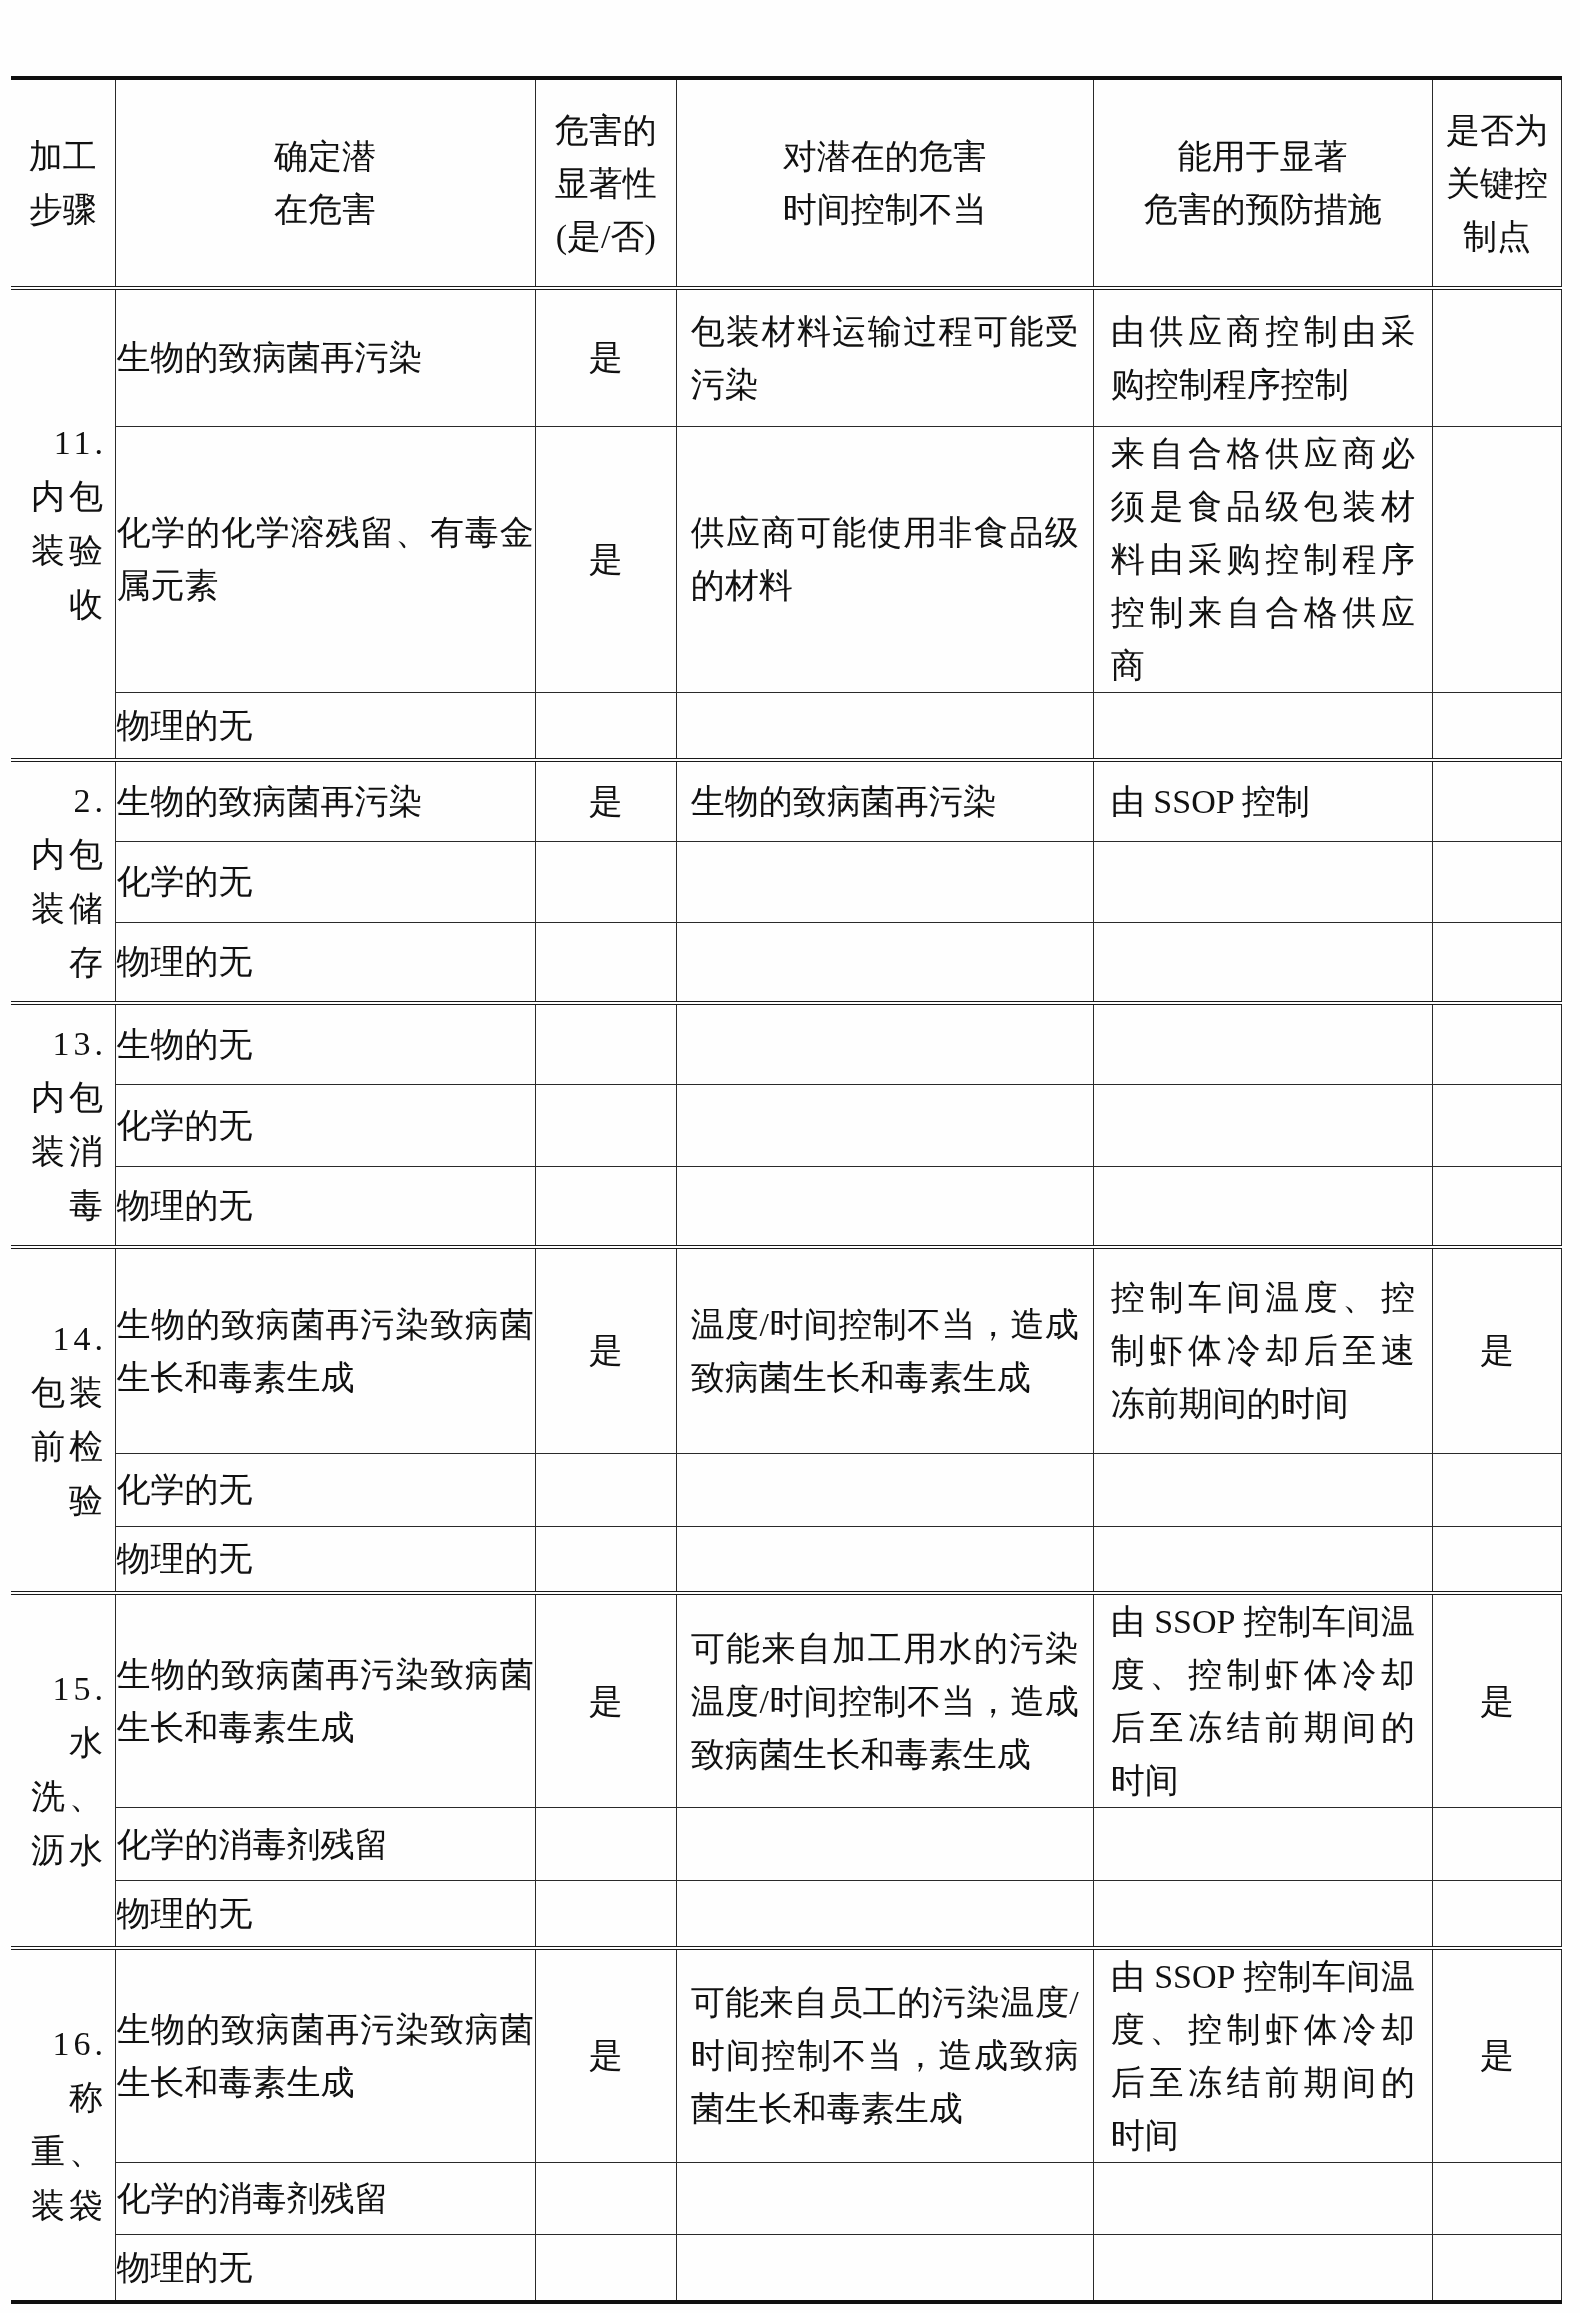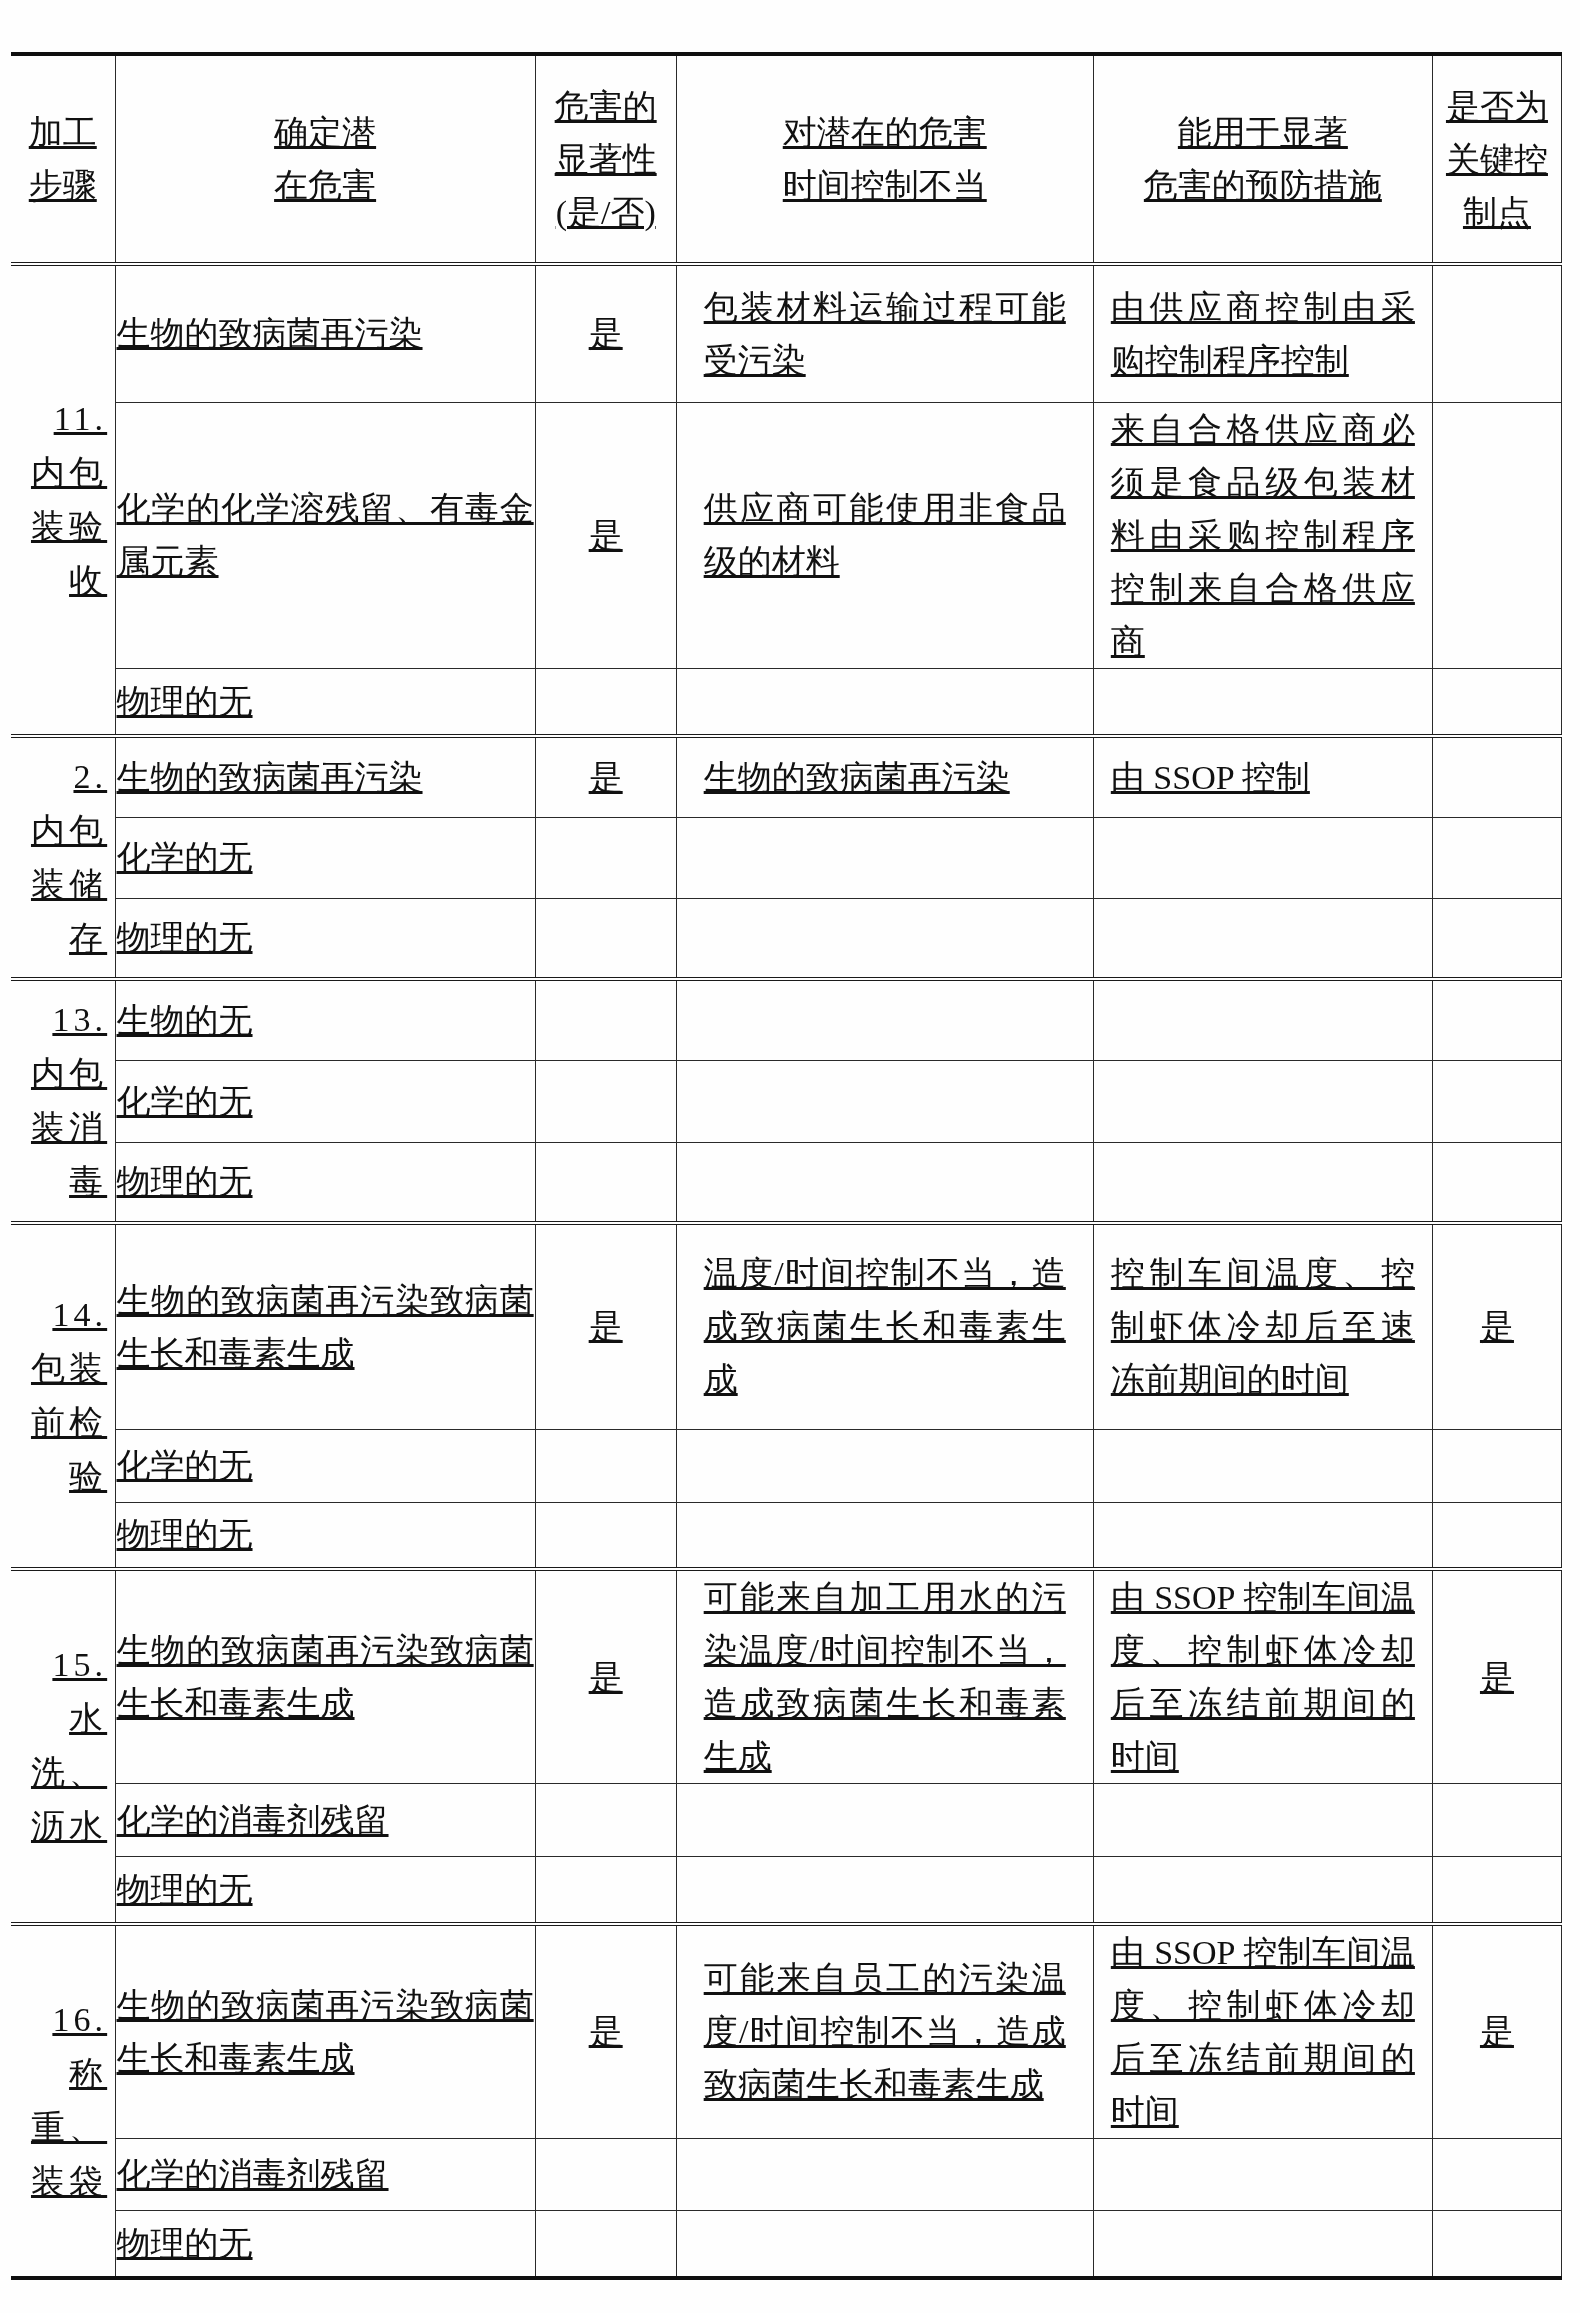--- a/index.html
+++ b/index.html
@@ -11,29 +11,28 @@
     position: relative;
     width: 1581px;
     height: 2314px;
     background: #fefefe;
     font-family: "Liberation Serif", "DejaVu Serif", serif;
     color: #111111;
   }
   table.haccp {
     position: absolute;
     left: 11px;
-    top: 52px;
+    top: 76px;
     width: 1551px;
     border-collapse: collapse;
     table-layout: fixed;
     border-top: 4.6px solid #0f0f0f;
     border-bottom: 4.6px solid #0f0f0f;
     border-right: 1.8px solid #222222;
     border-left: 0;
-    text-decoration: underline;
   }
   th, td {
     border: 1.8px solid #2a2a2a;
     font-size: 34px;
     line-height: 53px;
     font-weight: normal;
     vertical-align: middle;
     overflow: hidden;
     box-sizing: border-box;
   }
@@ -54,21 +53,21 @@
   }
   td.c-hazard {
     text-align: justify;
     text-justify: inter-character;
     padding: 0 1px;
   }
   td.c-sig, td.c-ccp { text-align: center; padding: 0 3.7px; }
   td.c-just {
     text-align: justify;
     text-justify: inter-character;
-    padding: 0 27px;
+    padding: 0 14px;
   }
   td.c-prev {
     text-align: justify;
     text-justify: inter-character;
     padding: 0 17px;
   }
 </style>
 </head>
 <body>
 

